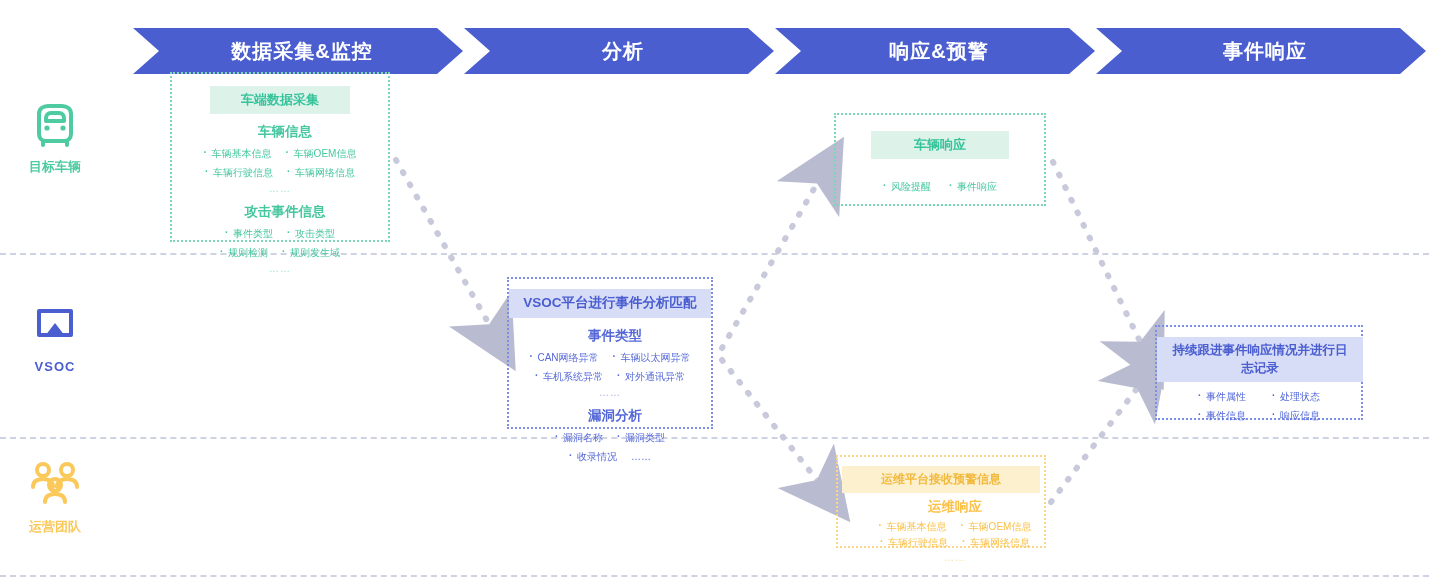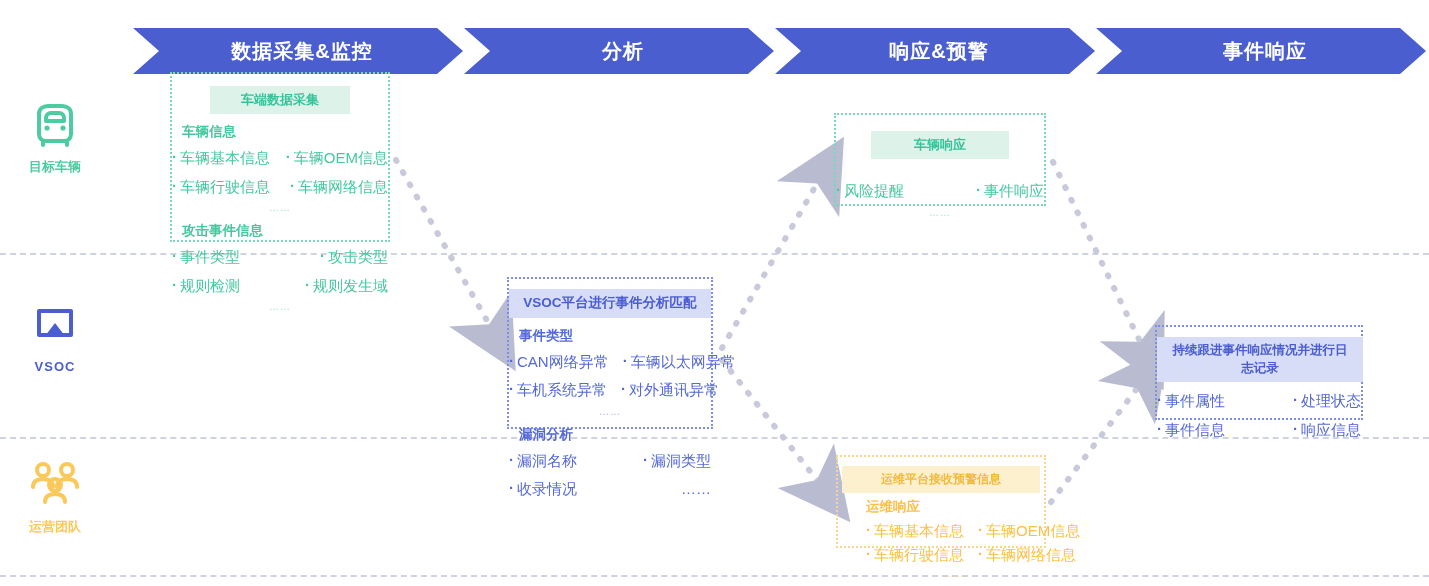--- a/index.html
+++ b/index.html
@@ -32,23 +32,23 @@
   .actor.a-vehicle .lbl{color:#4ecba0;}
   .actor.a-vsoc{left:0px;top:305px;}
   .actor.a-vsoc .lbl{color:#4a5ed0;letter-spacing:1px;}
   .actor.a-ops{left:0px;top:460px;}
   .actor.a-ops .lbl{color:#fbc85a;}
 
   
   .card{position:absolute;box-sizing:border-box;}
   .card .pill{display:block;margin:0 auto;text-align:center;
               font-size:13px;font-weight:bold;padding:5px 10px;line-height:1.4;}
-  .card .sect{font-size:13.5px;font-weight:bold;margin:9px 0 3px 10px;}
+  .card .sect{font-size:13.5px;font-weight:bold;margin:9px 0 3px 10px;text-align:center;}
   .card .rows{margin:0 auto;}
-  .card .row{display:flex;justify-content:space-between;gap:14px;font-size:15px;
+  .card .row{display:flex;justify-content:center;gap:14px;font-size:10px;
              line-height:1.9;white-space:nowrap;}
   .card .row .it{position:relative;padding-left:8px;}
   .card .row .it::before{content:"·";position:absolute;left:0;top:-1px;font-weight:bold;}
   .card .ellip{text-align:center;font-size:10px;letter-spacing:1px;opacity:.55;margin-top:1px;}
 
   
   .c-green{border:2px dotted #7bd6b4;}
   .c-green .pill{background:#ddf3ea;color:#35c39a;}
   .c-green .sect,.c-green .row,.c-green .ellip{color:#46c79f;}
 

